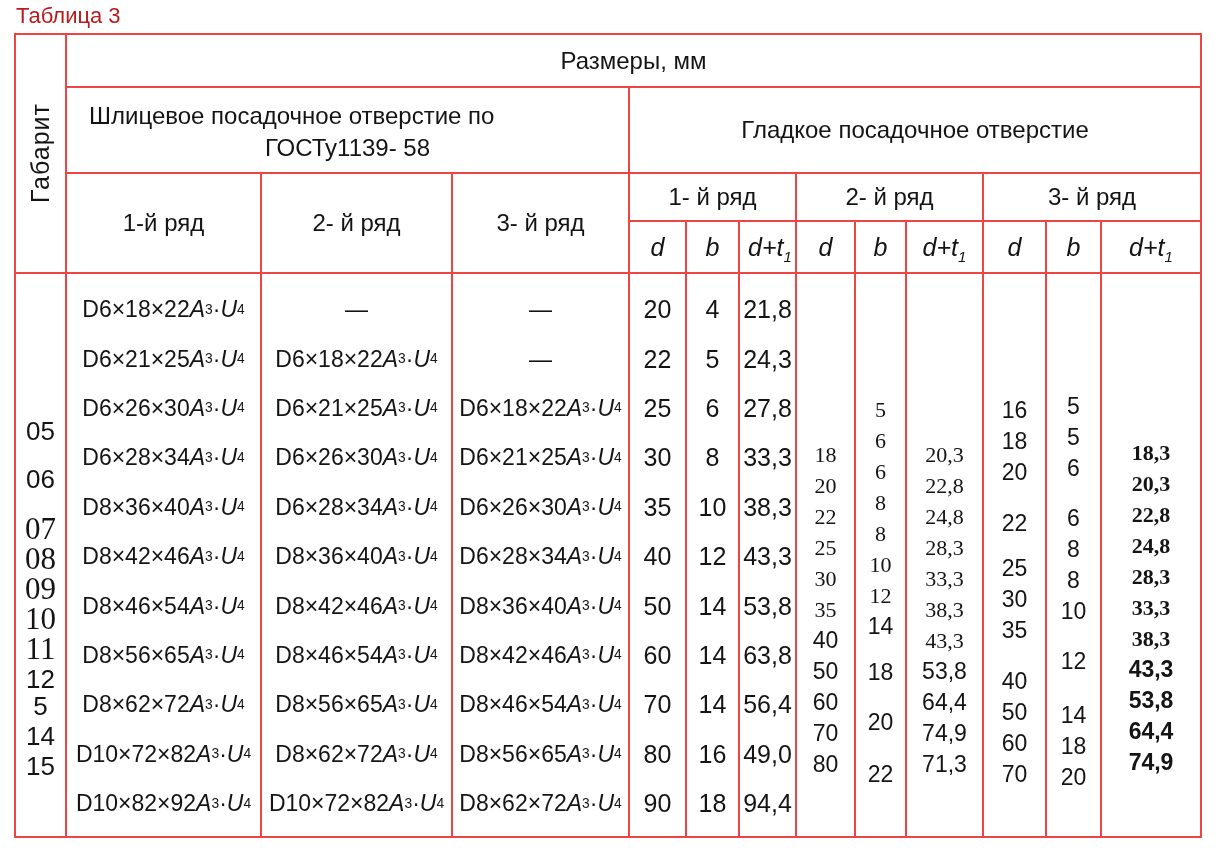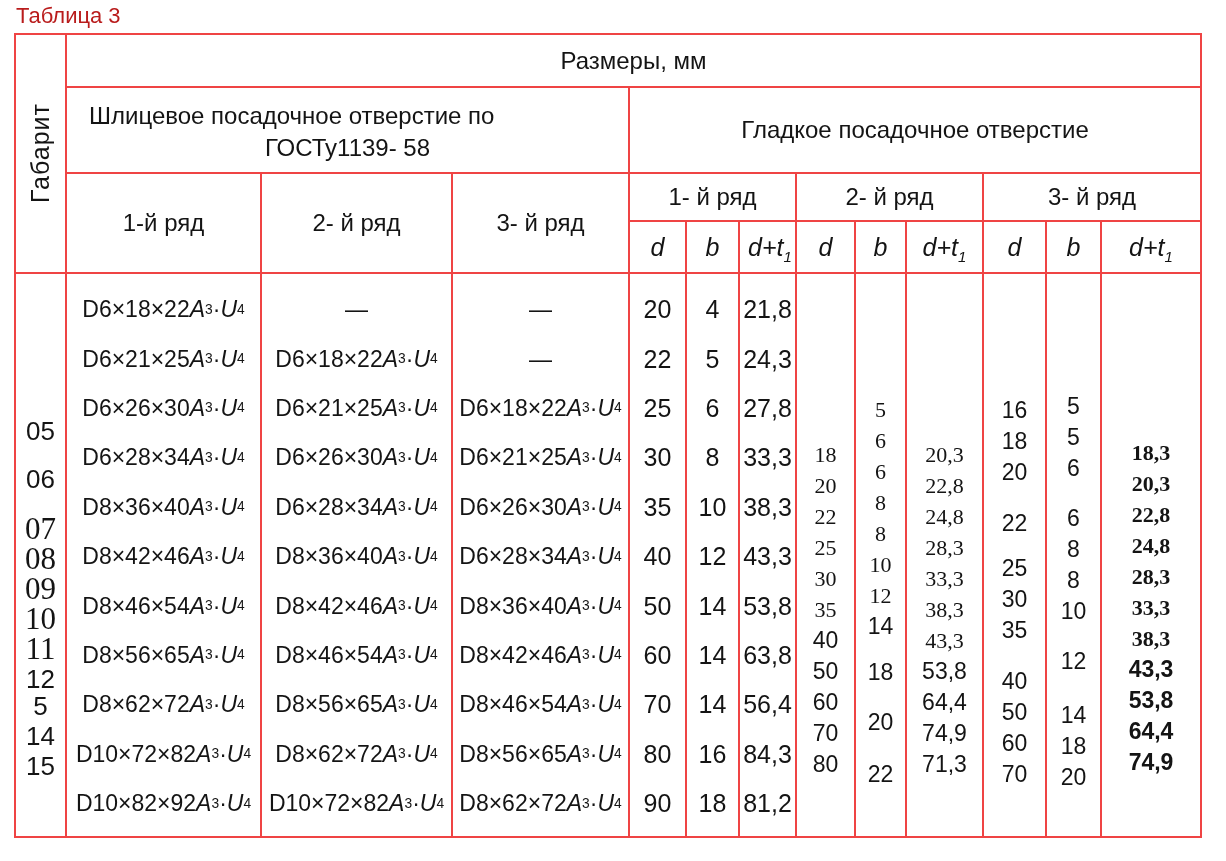--- a/index.html
+++ b/index.html
@@ -210,22 +210,22 @@
       <div class="stack rows num1">
             <div>21,8</div>
             <div>24,3</div>
             <div>27,8</div>
             <div>33,3</div>
             <div>38,3</div>
             <div>43,3</div>
             <div>53,8</div>
             <div>63,8</div>
             <div>56,4</div>
-            <div>84,3</div>
-            <div>81,2</div>
+            <div>49,0</div>
+            <div>94,4</div>
           </div>
     </td>
     <td>
       <div class="stack flow col2d">
             <div>18</div>
             <div>20</div>
             <div>22</div>
             <div>25</div>
             <div>30</div>
             <div>35</div>

